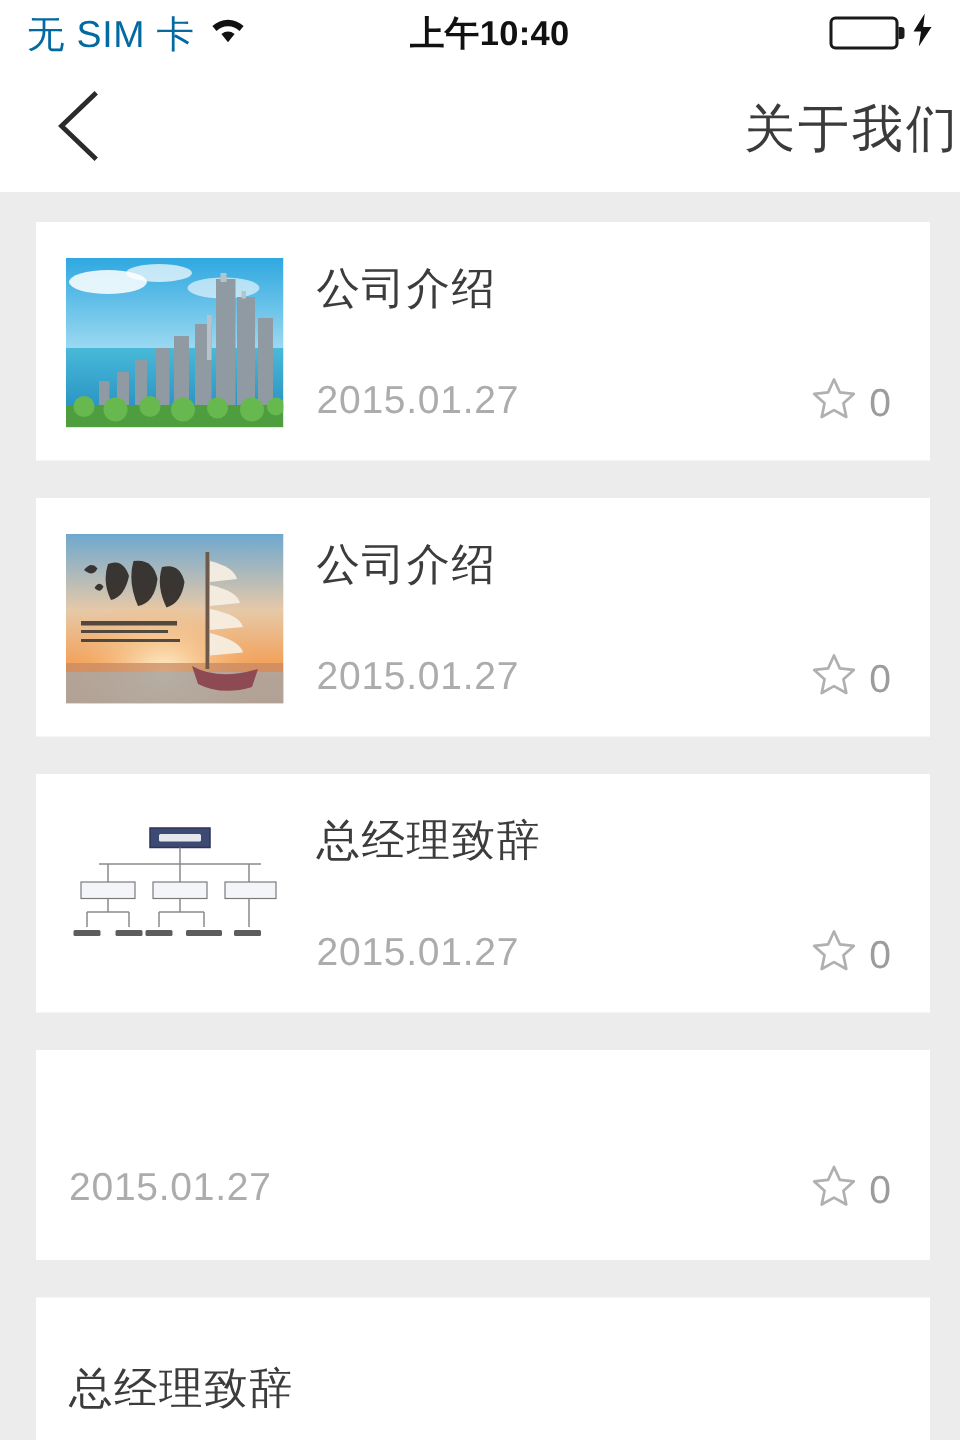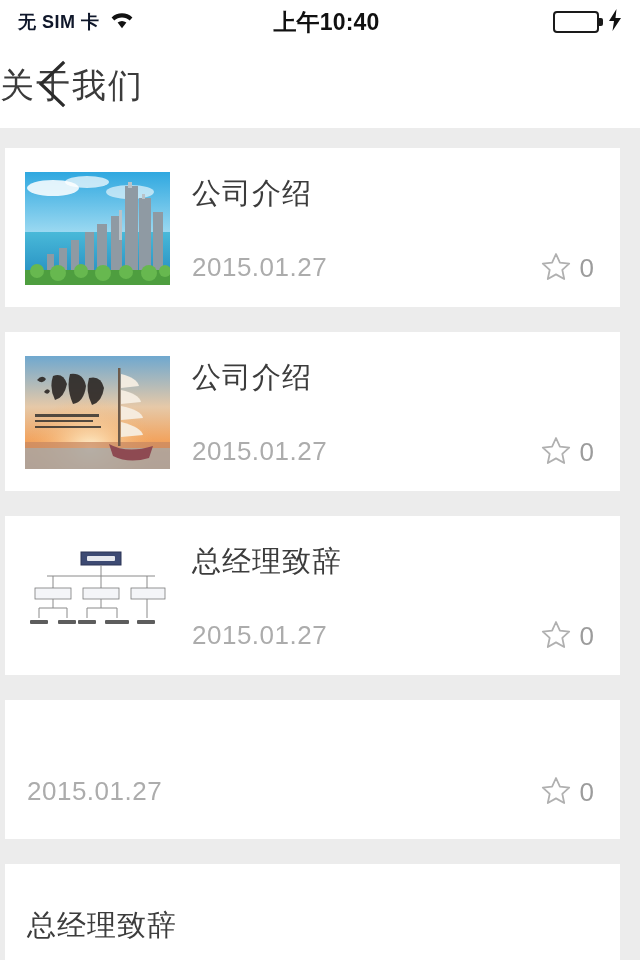--- a/index.html
+++ b/index.html
@@ -12,21 +12,21 @@
 
   
   .statusbar{
     position:relative;
     height:44px;
     background:#ffffff;
     display:flex; align-items:center;
     padding:0 18px;
   }
   .sb-left{ display:flex; align-items:center; gap:9px; }
-  .sb-carrier{ font-size:18px; color:#0f172a; letter-spacing:0.5px; white-space:nowrap;font-weight:bold; }
+  .sb-carrier{ font-size:25px; color:#0369a1; letter-spacing:0.5px; white-space:nowrap; }
   .wifi-icon{ display:block; }
   .sb-center{
     position:absolute; left:13px; right:0; top:0; height:44px;
     display:flex; align-items:center; justify-content:center;
     pointer-events:none;
   }
   .sb-time{ font-size:23px; font-weight:bold; color:#111; letter-spacing:0.2px; }
   .sb-right{ margin-left:auto; display:flex; align-items:center; gap:3px; }
   .battery{
     width:46px; height:22px; border:2px solid #1a1a1a; border-radius:4px;
@@ -45,27 +45,27 @@
     height:84px;
     background:#ffffff;
     display:flex; align-items:center;
   }
   .back-btn{
     position:absolute; left:14px; top:0; bottom:0;
     width:76px; display:flex; align-items:center; justify-content:center;
     cursor:pointer;
   }
   .nav-title{
-    flex:1; text-align:left;
+    flex:1; text-align:right;
     font-size:34px; color:#3b3b3b; letter-spacing:2px;
   }
 
   
   .list{
-    padding:20px 20px 0 5px;
+    padding:20px 20px 0 24px;
     height:832px;
     overflow:hidden;
   }
   .card{
     background:#ffffff;
     margin-bottom:25px;
     padding:24px 22px 22px 20px;
     display:flex;
     cursor:pointer;
   }

